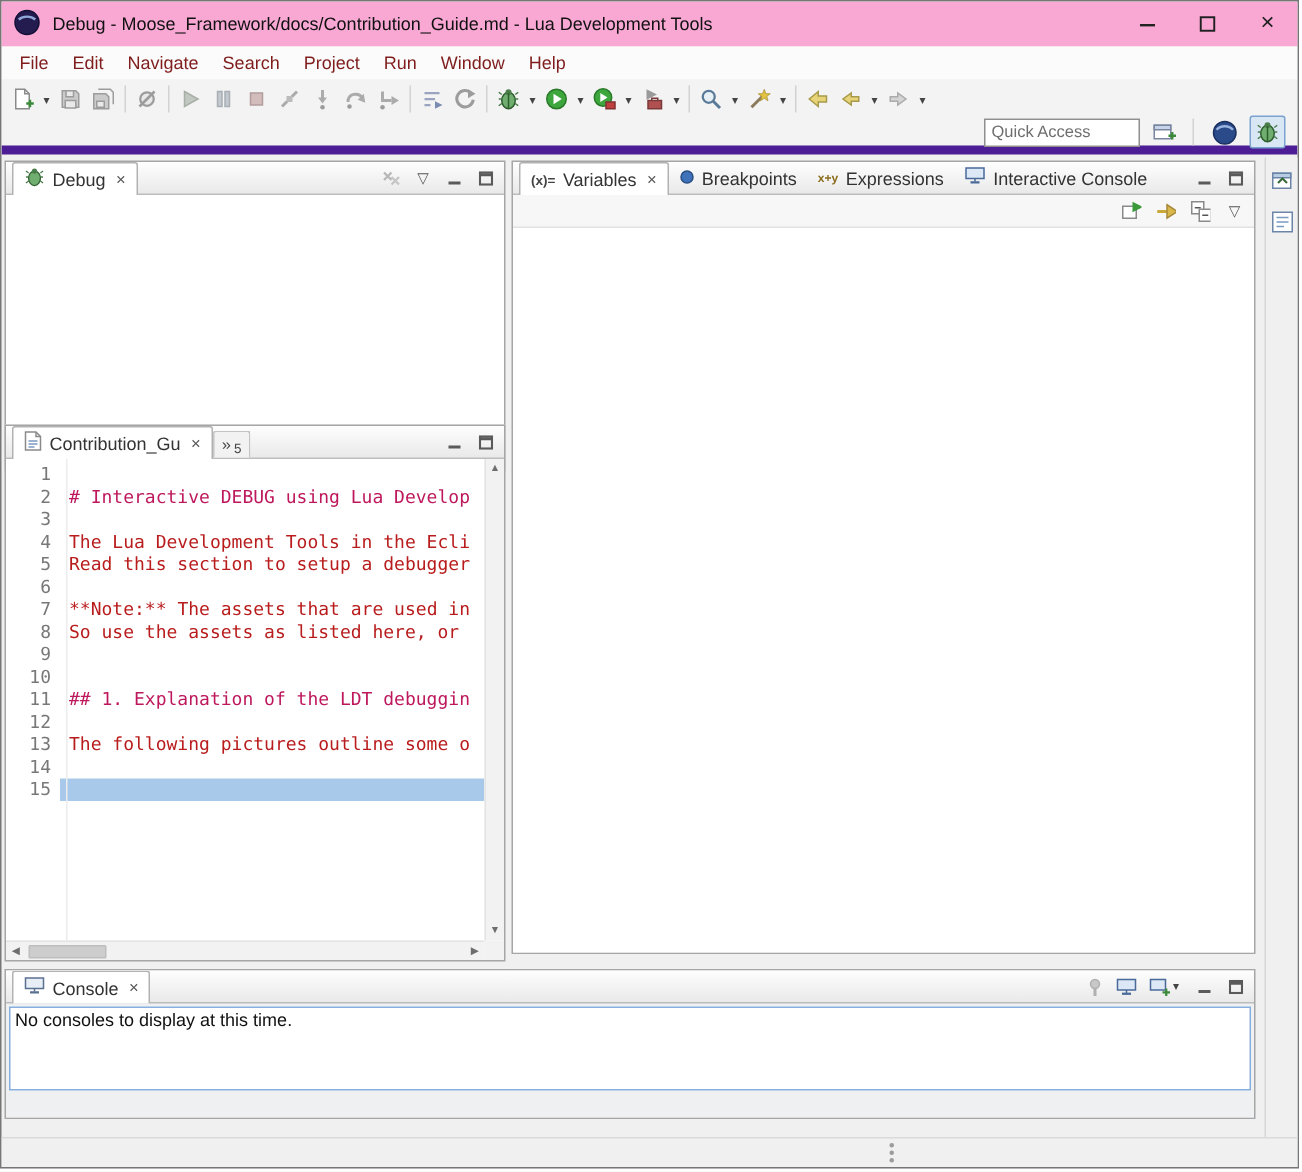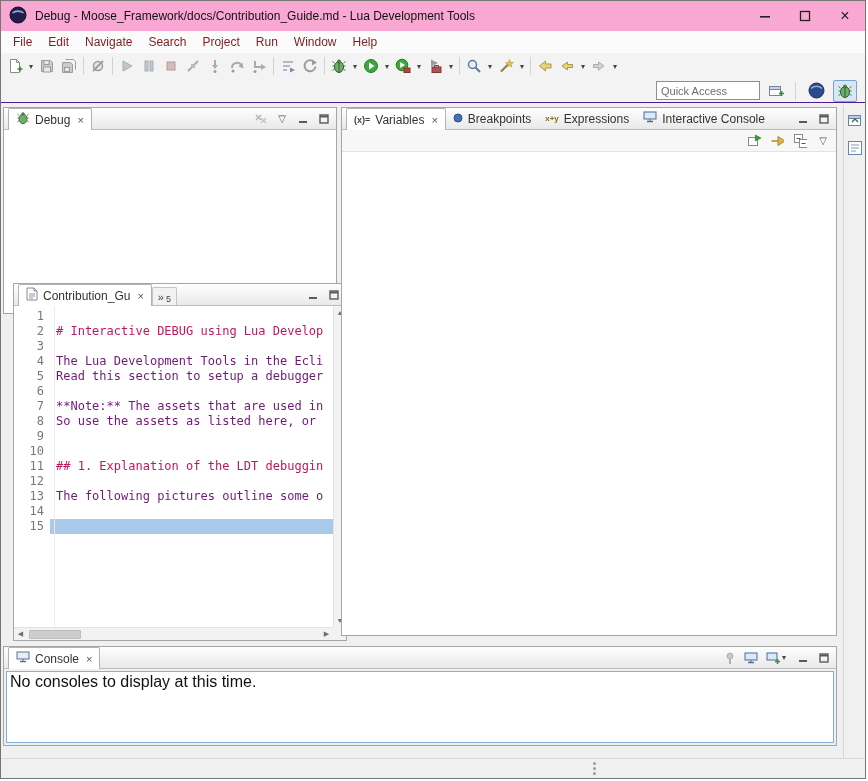--- a/index.html
+++ b/index.html
@@ -16,54 +16,54 @@
   .menubar{height:22px;background:#fbfbfb;display:flex;align-items:center;padding-left:4px}
   .menu-item{padding:2px 8px;color:#7f1d1d}
 
   
   .toolbar{height:26px;background:#f3f3f3;display:flex;align-items:center;padding-left:3px}
   .tbtn{width:22px;height:22px;display:flex;align-items:center;justify-content:center;border-radius:2px}
   .caret{width:10px;height:22px;display:flex;align-items:center;justify-content:center;font-size:8px;color:#444}
   .tsep{width:1px;height:18px;background:#d2d2d2;margin:0 3px}
 
   
-  .quickrow{height:24px;background:#f3f3f3;display:flex;align-items:center;justify-content:flex-end;padding-right:8px;gap:5px;border-bottom:1px solid #4c1d95}
+  .quickrow{height:24px;background:#f3f3f3;display:flex;align-items:center;justify-content:flex-end;padding-right:8px;gap:5px;border-bottom:6px solid #4c1d95}
   .qa-input{width:104px;height:19px;border:1px solid #8f8f8f;background:#fff;font-family:"Liberation Sans",sans-serif;font-size:11px;padding:0 4px;color:#333}
   .qa-input::placeholder{color:#6e6e6e}
   .persp-btn{width:24px;height:22px;display:flex;align-items:center;justify-content:center;border:1px solid transparent;border-radius:2px}
   .persp-btn.active{background:#d9e7f5;border-color:#7aa2cf}
 
   
   .panel{position:absolute;border:1px solid #a6a6a6;background:#eef0f2;display:flex;flex-direction:column}
   .tabrow{height:22px;display:flex;align-items:stretch;background:linear-gradient(#fefefe,#e9e9e9);border-bottom:1px solid #bcbcbc;padding-left:4px}
   .tab{display:flex;align-items:center;gap:5px;padding:0 7px;font-size:12px;color:#333;white-space:nowrap}
   .tab.active{background:#fff;border:1px solid #b2b2b2;border-bottom:none;border-radius:2px 2px 0 0;margin-bottom:-1px;z-index:2}
   .tab-close{font-size:11px;color:#555;padding-left:2px}
   .hdr-controls{margin-left:auto;display:flex;align-items:center;gap:7px;padding-right:5px}
   .hctl{display:flex;align-items:center;justify-content:center;width:14px;height:14px;color:#555;font-size:10px}
   .panel-content{flex:1;background:#fff;position:relative;overflow:hidden}
   .viewbar{height:22px;background:#f7f7f7;border-bottom:1px solid #e2e2e2;display:flex;align-items:center;justify-content:flex-end;gap:9px;padding-right:6px}
 
   
   .ed-area{position:absolute;left:0;top:0;right:13px;bottom:13px;background:#fff;overflow:hidden;padding-top:3px}
   .ed-row{display:flex;height:15px;font-family:"DejaVu Sans Mono",monospace;font-size:12px;line-height:15px}
   .ln{width:36px;text-align:right;padding-right:6px;color:#787878;flex:none}
-  .ct{flex:1;white-space:pre;overflow:hidden;padding-left:6px;color:#701a75}
+  .ct{flex:1;white-space:pre;overflow:hidden;padding-left:6px;color:#b91c1c}
   .md-h{color:#be185d;font-weight:normal}
   .cur-line{background:#a8c9ea;min-height:15px}
   .note-prefix{}
   .gutter-line{position:absolute;left:40px;top:0;bottom:13px;width:1px;background:#ececec}
   .vscroll{position:absolute;top:0;right:0;bottom:13px;width:13px;background:#f2f2f2;border-left:1px solid #e3e3e3;display:flex;flex-direction:column;justify-content:space-between;align-items:center}
   .hscroll{position:absolute;left:0;right:13px;bottom:0;height:13px;background:#f2f2f2;border-top:1px solid #e3e3e3;display:flex;align-items:center}
   .scr-btn{font-size:7px;color:#6e6e6e;width:13px;height:13px;display:flex;align-items:center;justify-content:center}
   .h-thumb{height:9px;width:52px;background:#cdcdcd;border:1px solid #bdbdbd;margin-left:2px;border-radius:1px}
   .scr-corner{position:absolute;right:0;bottom:0;width:13px;height:13px;background:#f2f2f2}
 
   
-  .console-box{margin:2px;border:1px solid #86aede;height:72px;background:#fff;padding:1px 3px;font-size:16px}
+  .console-box{margin:2px;border:1px solid #86aede;height:56px;background:#fff;padding:1px 3px;font-size:12px}
   .console-rest{flex:1;background:#eef0f2}
 
   
   .right-strip{position:absolute;left:842px;top:104px;width:23px;height:653px;background:#f0f0f0;border-left:1px solid #d6d6d6;display:flex;flex-direction:column;align-items:center;padding-top:8px;gap:8px}
 
   
   .statusbar{position:absolute;left:0;top:757px;width:866px;height:22px;background:#f0f0f0;border-top:1px solid #dadada}
   .grip{position:absolute;left:592px;top:3px;display:flex;flex-direction:column;gap:2px}
   .grip i{width:3px;height:3px;background:#9c9c9c;border-radius:50%;display:block}
 </style>
@@ -342,21 +342,21 @@
           <svg width="10" height="10">
               <rect x="1" y="1" width="8" height="8" fill="none" stroke="#5a5a5a" stroke-width="1.4"></rect>
               <line x1="1" y1="2.5" x2="9" y2="2.5" stroke="#5a5a5a" stroke-width="2"></line>
             </svg>
         </div>
       </div>
     </div>
     <div class="panel-content"></div>
   </div>
 
-  <div class="panel" style="left:12px;top:282px;width:334px;height:358px">
+  <div class="panel" style="left:2px;top:282px;width:334px;height:358px">
     <div class="tabrow">
       <div class="tab active">
         <span>
           <svg width="12" height="14">
               <path d="M1 1h7l3 3v9H1z" fill="#fff" stroke="#8a8a8a"></path>
               <path d="M8 1v3h3" fill="none" stroke="#8a8a8a"></path>
               <g stroke="#7a9ac0">
                 <line x1="3" y1="7" x2="9" y2="7"></line>
                 <line x1="3" y1="9" x2="9" y2="9"></line>
                 <line x1="3" y1="11" x2="7" y2="11"></line>

